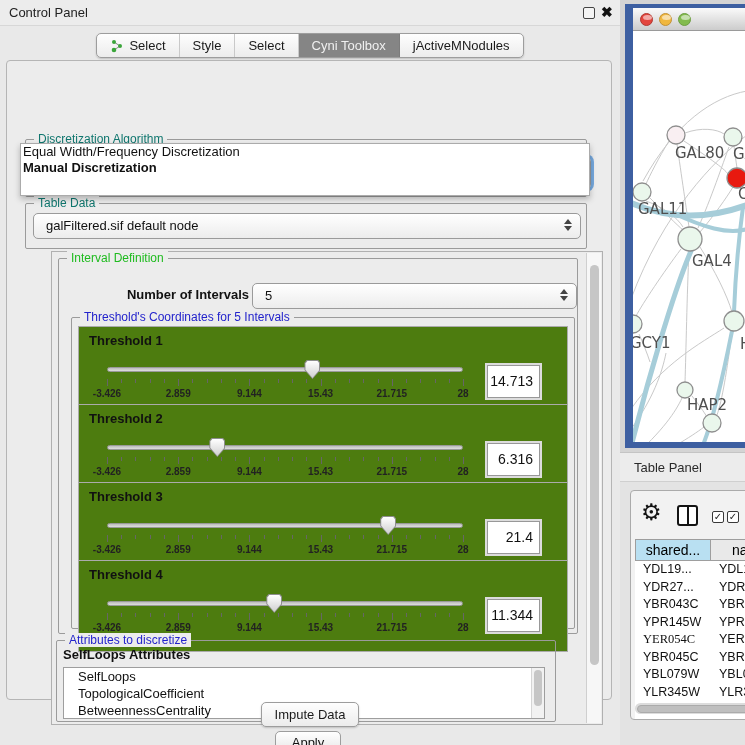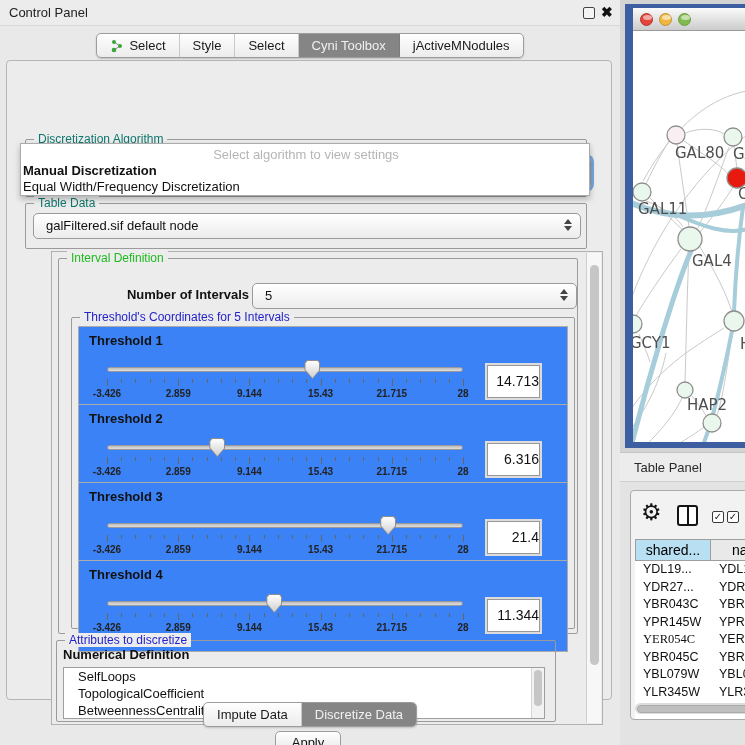--- a/index.html
+++ b/index.html
@@ -53,33 +53,33 @@
 
   .scrollregion{position:absolute;left:44px;top:190px;width:552px;height:474px;border:1px solid #b0b0b0;background:#ececec}
   .vscroll{position:absolute;right:1px;top:1px;width:15px;height:470px;background:#f7f7f7;border-left:1px solid #cfcfcf}
   .vthumb{position:absolute;left:3px;top:12px;width:9px;height:400px;background:#c6c6c6;border-radius:5px}
 
   .interval-group{left:6px;top:6px;width:520px;height:376px}
   .niv-label{position:absolute;left:18px;top:28px;width:172px;font-size:13px;font-weight:bold;color:#111;text-align:right}
   .niv-combo{left:193px;top:24px;width:325px;height:26px}
 
   .thresh-group{left:12px;top:58px;width:504px;height:312px}
-  .thr-panel{position:absolute;left:6px;width:490px;height:92px;border:1px solid #ababab;background:#3b82f6}
+  .thr-panel{position:absolute;left:6px;width:490px;height:92px;border:1px solid #ababab;background:#4d7c0f}
   .thr-label{position:absolute;left:10px;top:6px;font-size:13px;font-weight:bold;color:#111}
   .thr-sliderzone{position:absolute;left:28px;top:36px;width:356px;height:14px}
   .thr-track{position:absolute;left:0;top:4px;width:356px;height:5px;border:1px solid #9a9a9a;border-radius:3px;background:linear-gradient(#bdbdbd,#dedede)}
   .thumb{position:absolute;top:-3px;width:16px;height:19px;margin-left:-8px}
   .thumb .t-o{position:absolute;inset:0;background:#8e8e8e;clip-path:polygon(14% 0,86% 0,100% 14%,100% 52%,50% 100%,0 52%,0 14%)}
   .thumb .t-i{position:absolute;inset:1px;background:linear-gradient(#ffffff,#cfcfcf);clip-path:polygon(14% 0,86% 0,100% 14%,100% 52%,50% 100%,0 52%,0 14%)}
   .thr-ticks{position:absolute;left:28px;top:52px;width:356px;height:8px}
   .tick{position:absolute;top:0;width:1px;height:4px;background:#666}
   .tick.major{height:7px}
   .thr-axislabels{position:absolute;left:28px;top:61px;width:356px;height:12px}
   .axis-lbl{position:absolute;transform:translateX(-50%);font-size:10px;font-weight:bold;color:#222;white-space:nowrap}
-  .thr-value{position:absolute;left:408px;top:38px;width:53px;height:33px;background:#fff;border:1px solid #989898;box-shadow:0 0 0 2px #dcdcdc;font-size:14px;color:#111;text-align:right;line-height:31px;}
+  .thr-value{position:absolute;left:408px;top:38px;width:53px;height:33px;background:#fff;border:1px solid #989898;box-shadow:0 0 0 2px #dcdcdc;font-size:14px;color:#111;text-align:right;line-height:31px;padding-right:6px}
 
   .attrs-group{left:4px;top:388px;width:500px;height:82px}
   .attrs-sub{position:absolute;left:6px;top:6px;font-size:13px;font-weight:bold;color:#111}
   .attr-list{position:absolute;left:6px;top:26px;width:482px;height:52px;background:#fff;border:1px solid #9e9e9e;overflow:hidden}
   .attr-item{font-size:13px;color:#111;line-height:17px;padding-left:14px;white-space:nowrap}
   .list-vscroll{position:absolute;right:0;top:0;width:13px;height:100%;background:#f2f2f2;border-left:1px solid #d5d5d5}
   .list-vthumb{position:absolute;left:2px;top:2px;width:8px;height:36px;background:#c6c6c6;border-radius:4px}
 
   .apply{position:absolute;left:268px;top:670px;width:66px;height:23px;border:1px solid #9d9d9d;border-radius:5px;background:linear-gradient(#ffffff,#e6e6e6);font-size:13px;color:#111;font-family:"Liberation Sans",sans-serif}
 
@@ -154,23 +154,22 @@
         <span class="legend dark">Discretization Algorithm</span>
       </div>
       <div class="combo alg-combo">
         <span class="combo-text"></span>
         <span class="combo-arrows">
             <i class="arr-up"></i>
             <i class="arr-dn"></i>
           </span>
       </div>
       <div class="popup" id="algPopup">
-          <div class="popup-item placeholder">Select algorithm to view settings</div>
+          <div class="popup-item normal">Equal Width/Frequency Discretization</div>
           <div class="popup-item selected">Manual Discretization</div>
-          <div class="popup-item normal">Equal Width/Frequency Discretization</div>
         </div>
 
       <div class="groupbox td-group">
         <span class="legend dark">Table Data</span>
       </div>
       <div class="combo td-combo">
         <span class="combo-text">galFiltered.sif default node</span>
         <span class="combo-arrows">
             <i class="arr-up"></i>
             <i class="arr-dn"></i>
@@ -378,21 +377,21 @@
                     <span class="axis-lbl" style="left: 356px;">28</span>
                   </div>
                   <div class="thr-value">11.344</div>
                 </div>
               </div>
           </div>
         </div>
 
         <div class="groupbox attrs-group">
           <span class="legend blue">Attributes to discretize</span>
-          <span class="attrs-sub">Numerical Definition</span>
+          <span class="attrs-sub">SelfLoops Attributes</span>
           <div class="attr-list" id="attrList">
             <div class="list-vscroll">
                 <div class="list-vthumb"></div>
               </div>
           <div class="attr-item">SelfLoops</div>
               <div class="attr-item">TopologicalCoefficient</div>
               <div class="attr-item">BetweennessCentrality</div>
             </div>
         </div>
 
@@ -401,23 +400,20 @@
           </div>
       </div>
 
       <button class="apply">Apply</button>
     </div>
 
     <nav class="seg-row bottom-tabs">
       <div class="seg" id="bottomTabs">
           <div class="tab">
             <span>Impute Data</span>
-          </div>
-          <div class="tab sel">
-            <span>Discretize Data</span>
           </div>
         </div>
     </nav>
   </section>
 
   <section class="right-panel">
     <div class="net-window">
       <div class="net-titlebar" id="netTitlebar">
           <span class="light" style="left: 7px; background: rgb(227, 68, 60); border: 1px solid rgb(176, 57, 49);">
             <i></i>

